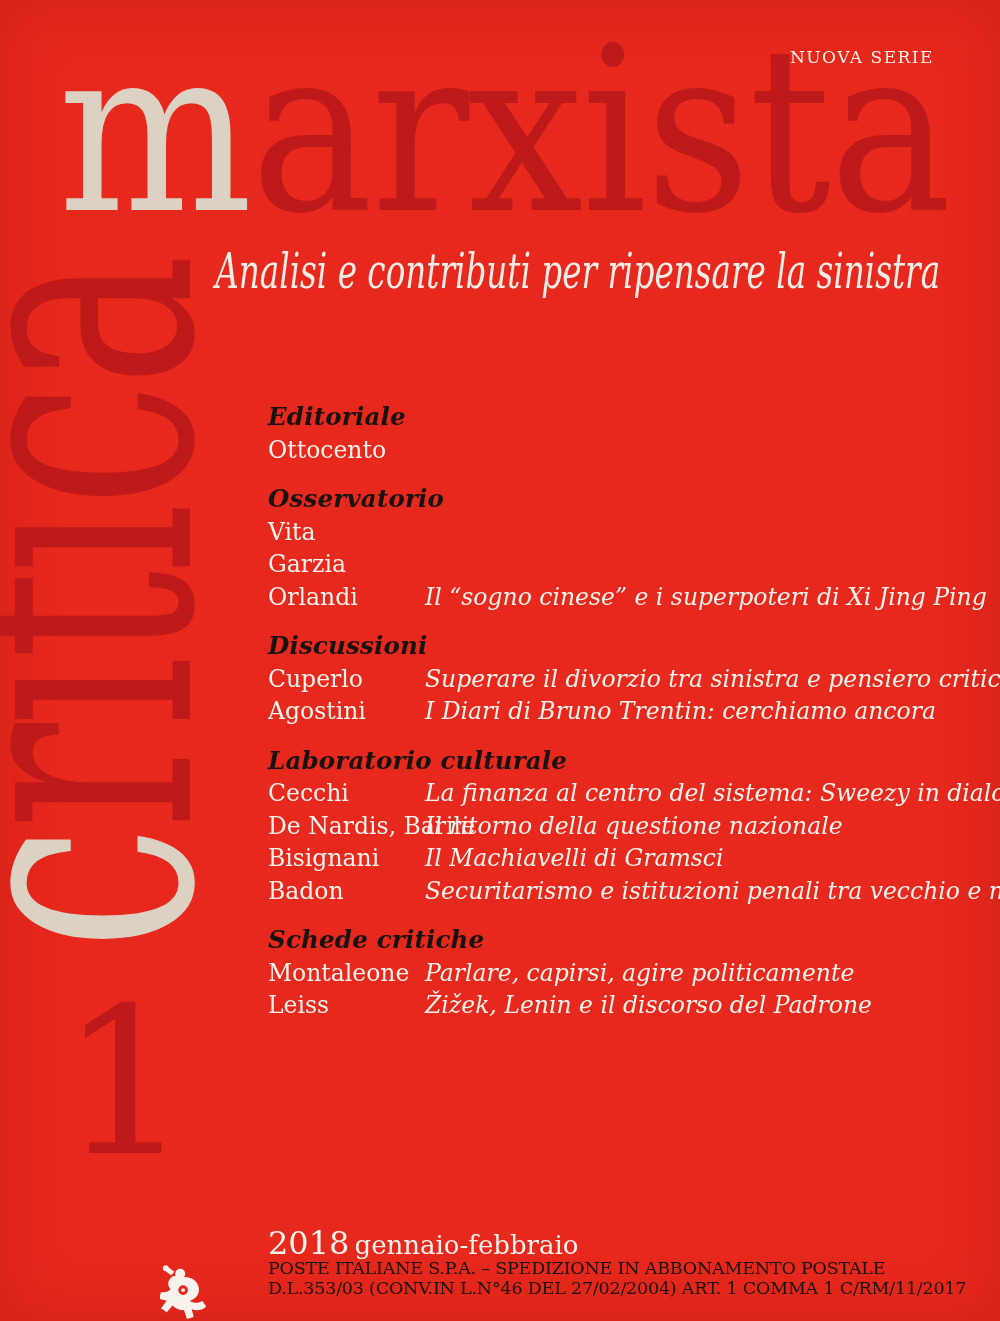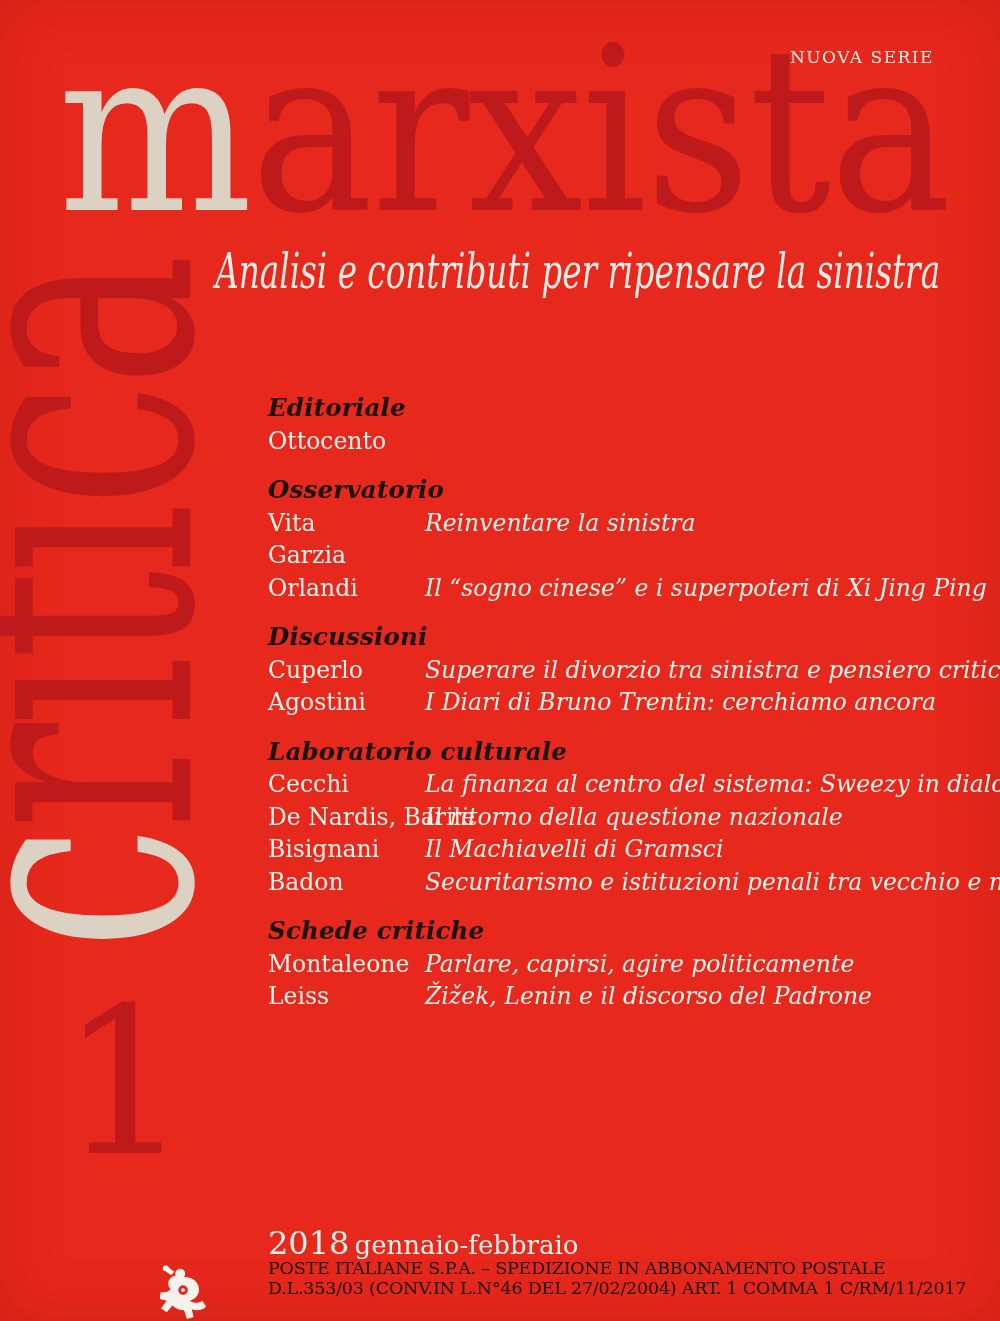--- a/index.html
+++ b/index.html
@@ -40,21 +40,21 @@
 
   .subtitle{
     position:absolute;top:247px;right:60px;
     color:#efece6;font-style:italic;font-size:48px;line-height:1;
     white-space:nowrap;transform:scaleX(.68);transform-origin:100% 0;
   }
 
   
   .toc{position:absolute;left:268px;top:389px;width:700px;font-size:23.5px;}
   .toc-section{margin-top:17px;}
-  .toc-section:first-child{margin-top:3px;}
+  .toc-section:first-child{margin-top:12px;}
   .toc-heading{
     color:var(--black);font-weight:bold;font-style:italic;
     font-size:24.5px;line-height:32.5px;letter-spacing:.2px;
   }
   .toc-row{display:grid;grid-template-columns:157px 1fr;line-height:32.5px;}
   .toc-author{color:var(--white);white-space:nowrap;}
   .toc-title{color:var(--white);font-style:italic;white-space:nowrap;}
 
   
   .issue-number{
@@ -98,21 +98,20 @@
       <div class="toc-heading">Editoriale</div>
       <div class="toc-row">
         <span class="toc-author">Ottocento</span>
       </div>
     </div>
 
     <div class="toc-section">
       <div class="toc-heading">Osservatorio</div>
       <div class="toc-row">
         <span class="toc-author">Vita</span>
-        <span class="toc-title">Reinventare la sinistra</span>
       </div>
       <div class="toc-row">
         <span class="toc-author">Garzia</span>
       </div>
       <div class="toc-row">
         <span class="toc-author">Orlandi</span>
         <span class="toc-title">Il “sogno cinese” e i superpoteri di Xi Jing Ping</span>
       </div>
     </div>
 

